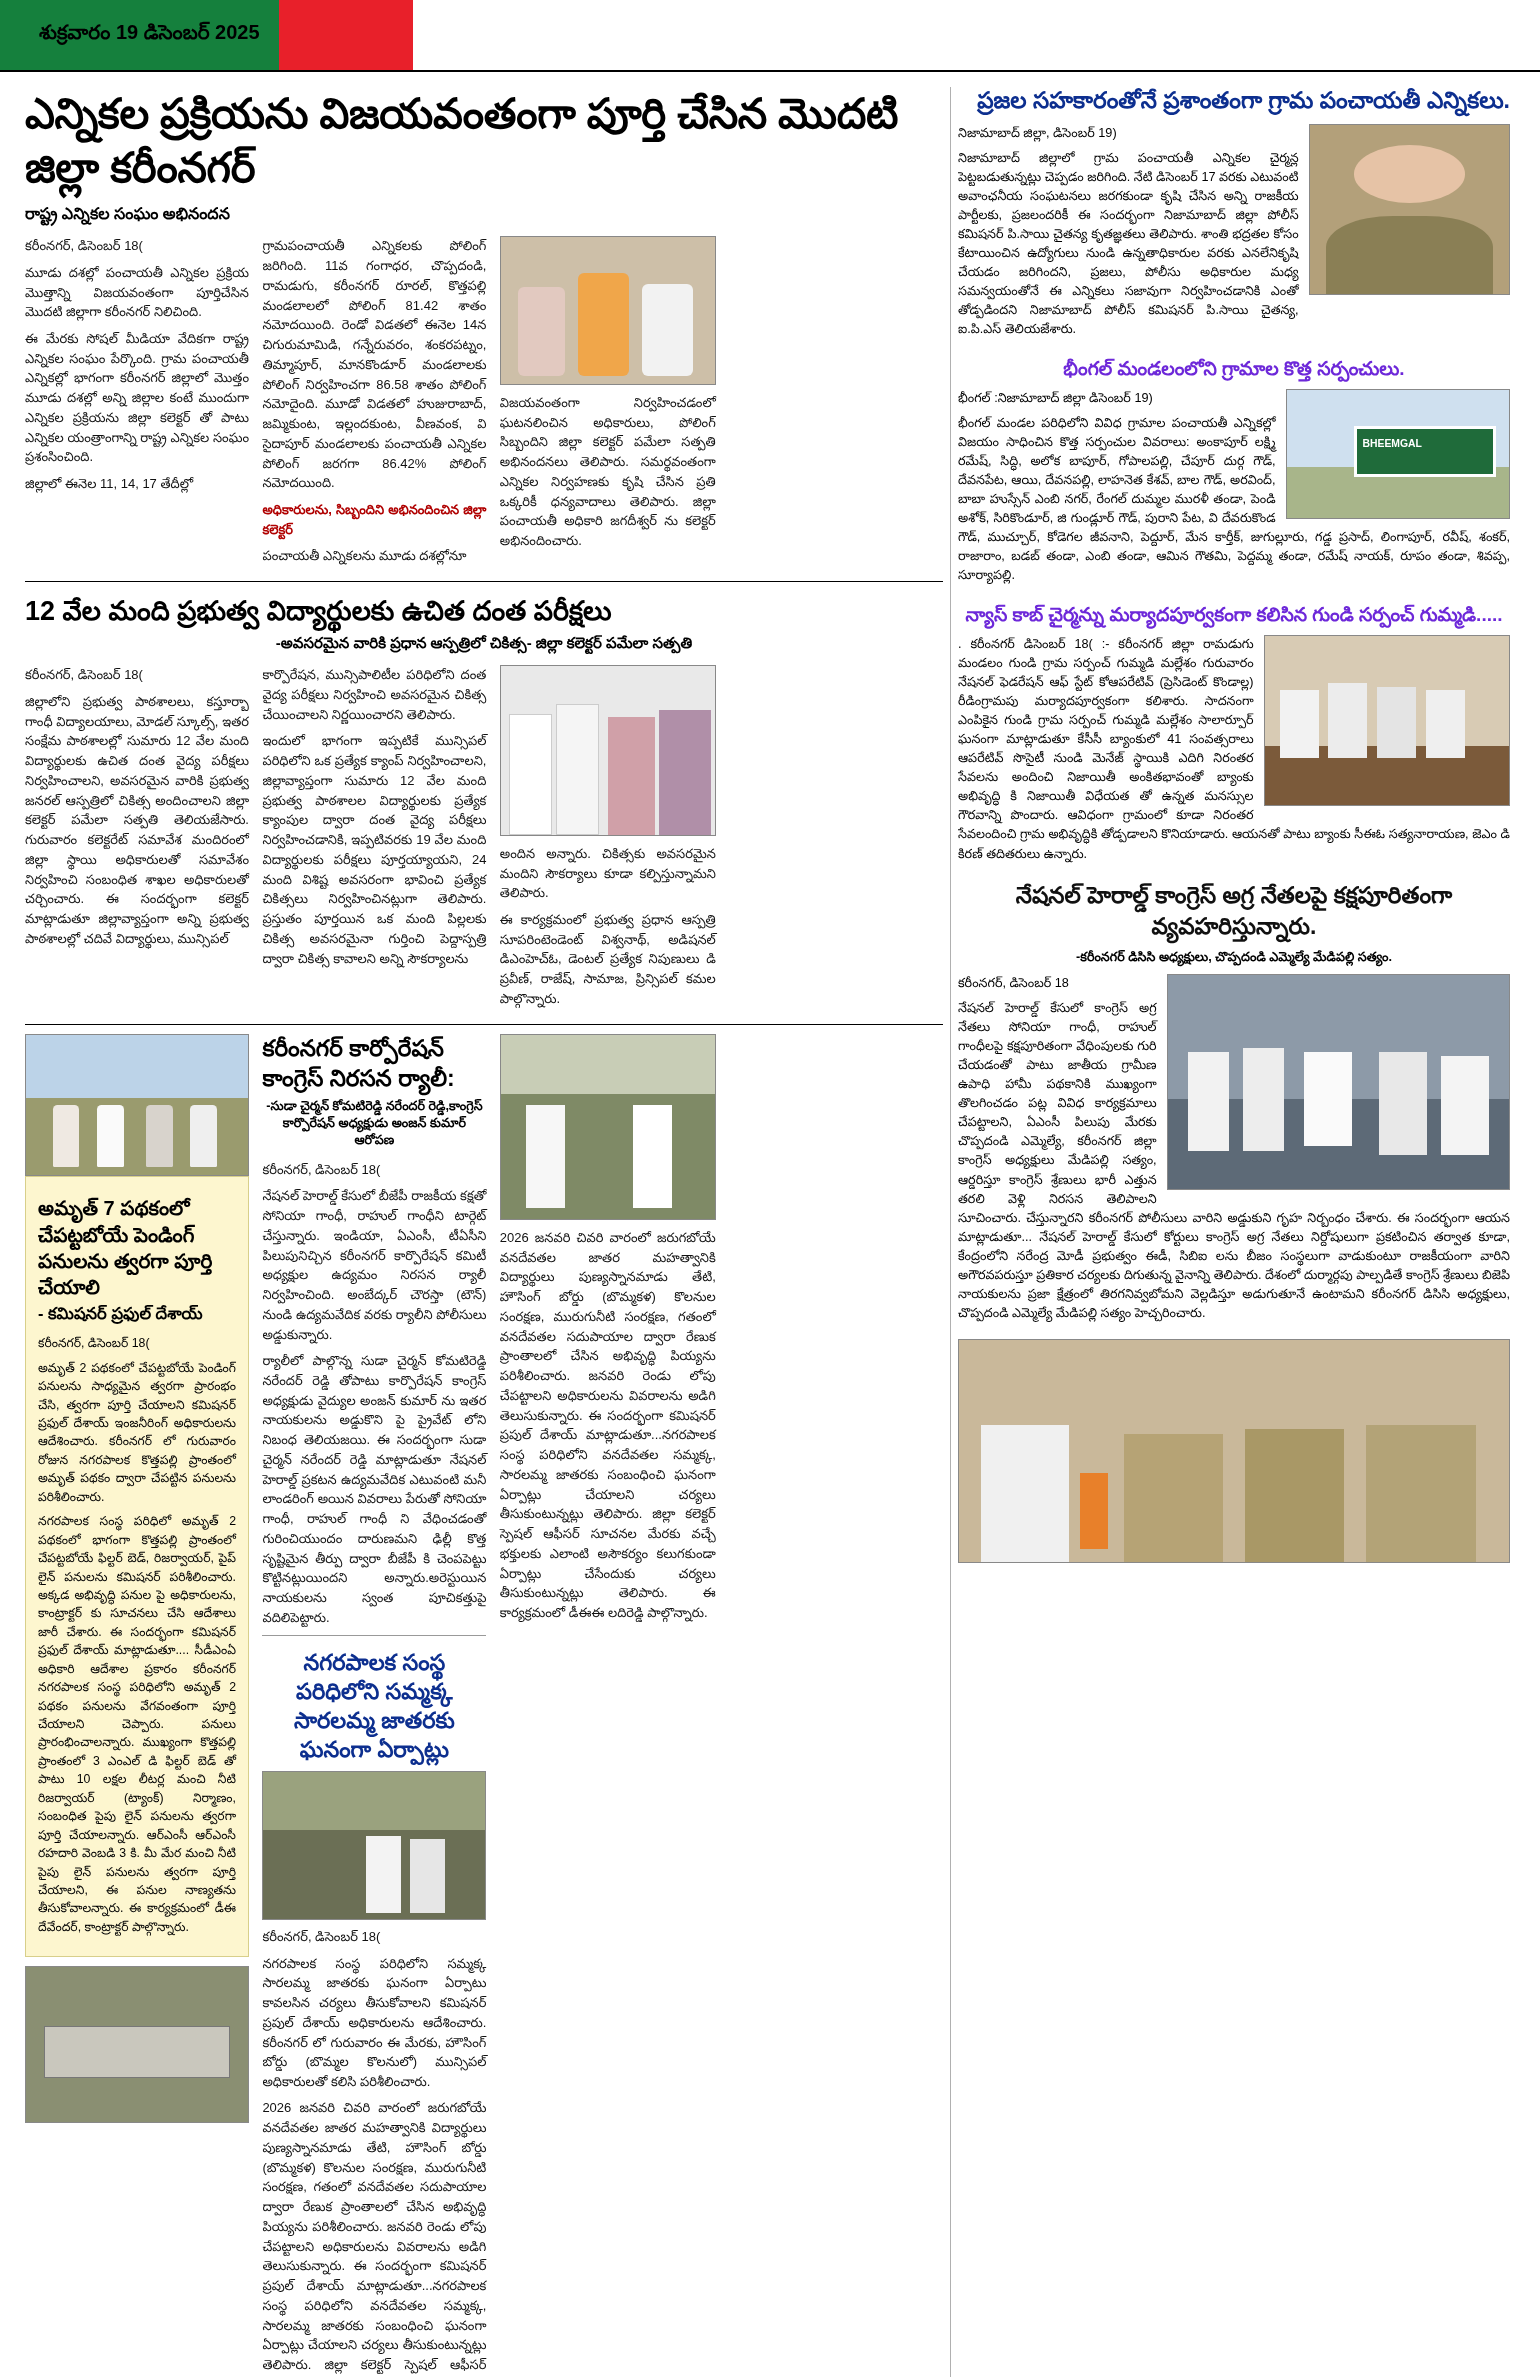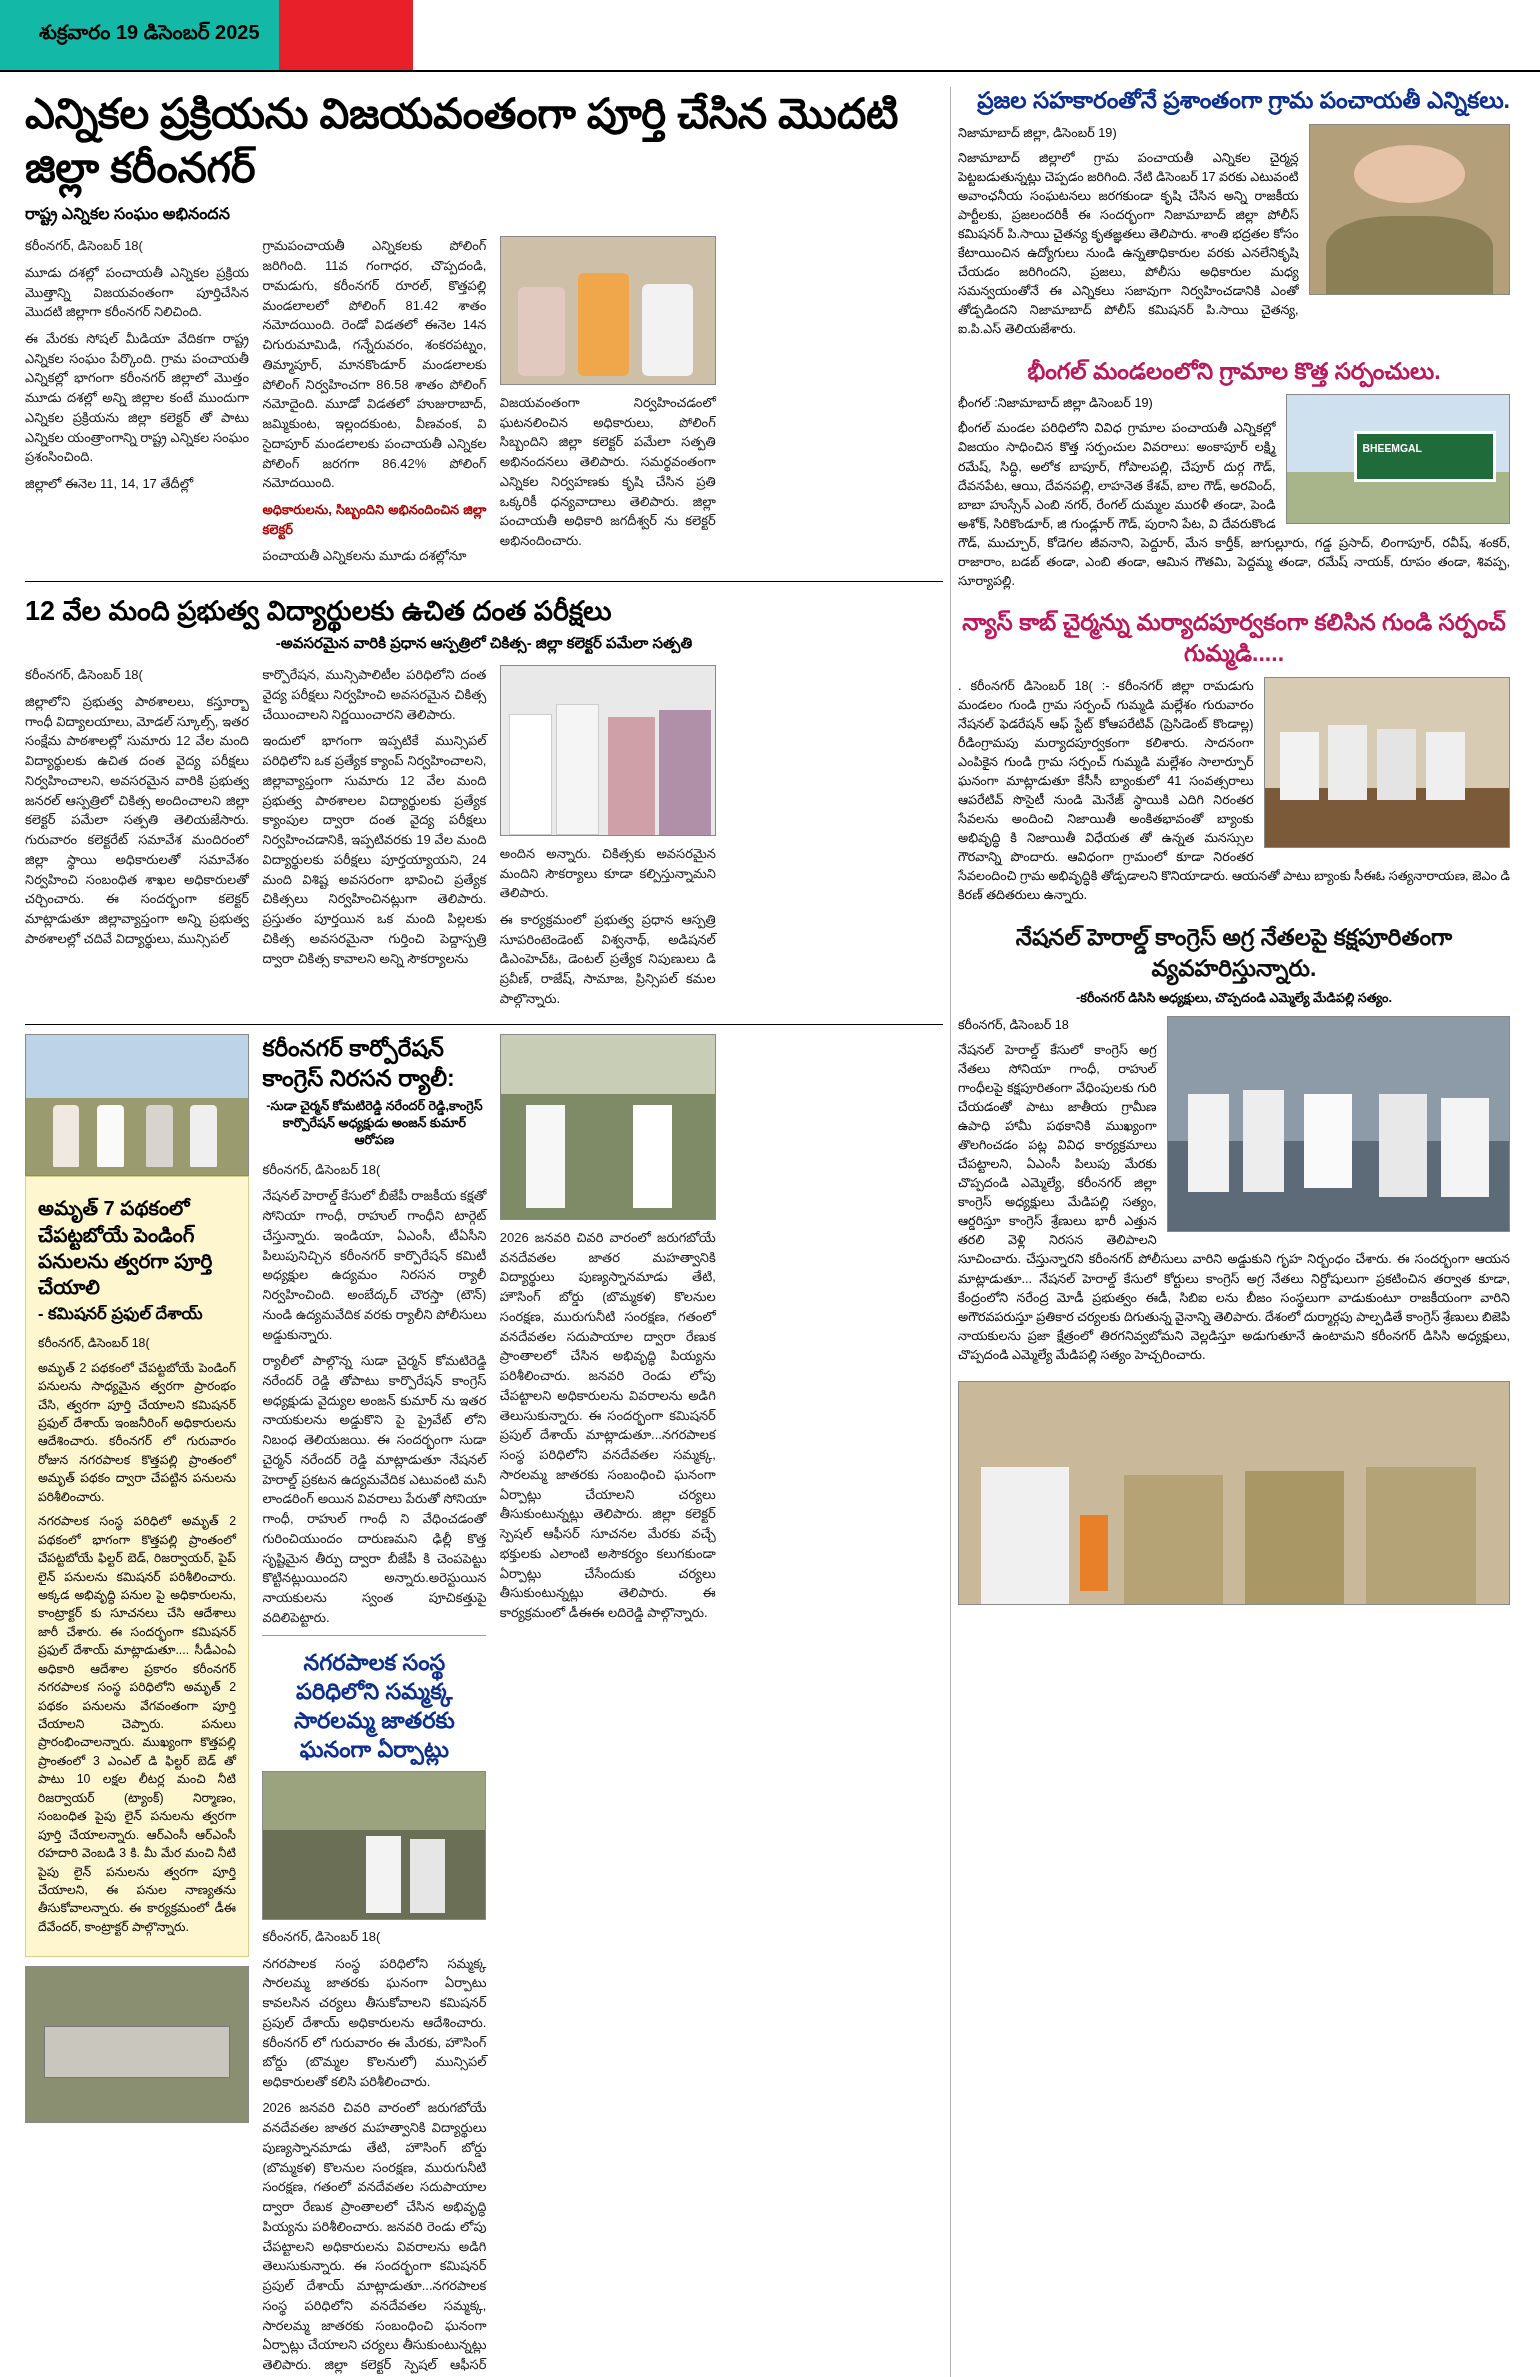--- a/index.html
+++ b/index.html
@@ -18,21 +18,21 @@
   }
 
   
   .masthead {
     height: 72px;
     display: flex;
     align-items: stretch;
     border-bottom: 2.2px solid #000;
   }
   .md-date {
-    background: #14b8a6;
+    background: #15803d;
     color: #000;
     display: flex;
     align-items: center;
     padding: 0 19.4px 0 39px;
     font-size: 20px;
     font-weight: bold;
     white-space: nowrap;
   }
   .md-red {
     background: #e8202a;
@@ -150,23 +150,23 @@
   
   .rhead-blue {
     color: #0d2f8f;
     font-weight: bold;
     font-size: 23px;
     line-height: 1.35;
     text-align: right;
     margin: 3px 0 7.5px 0;
   }
   .rhead-red {
-    color: #be185d;
-    font-weight: bold;
-    font-size: 23px;
+    color: #6d28d9;
+    font-weight: bold;
+    font-size: 19px;
     line-height: 1.35;
     text-align: center;
     margin: 10.4px 0 7.5px 0;
   }
   .rhead-black {
     color: #111;
     font-weight: bold;
     font-size: 23px;
     line-height: 1.35;
     text-align: center;

